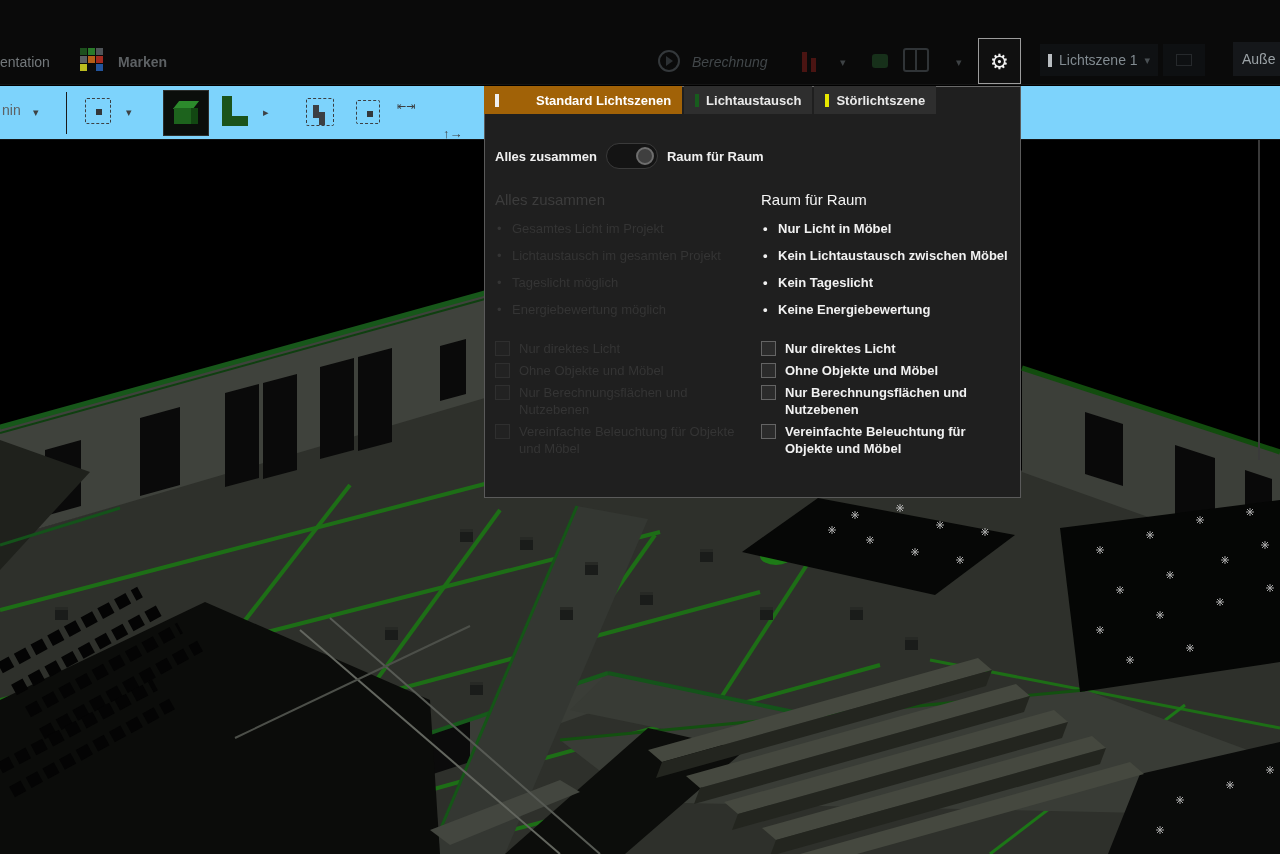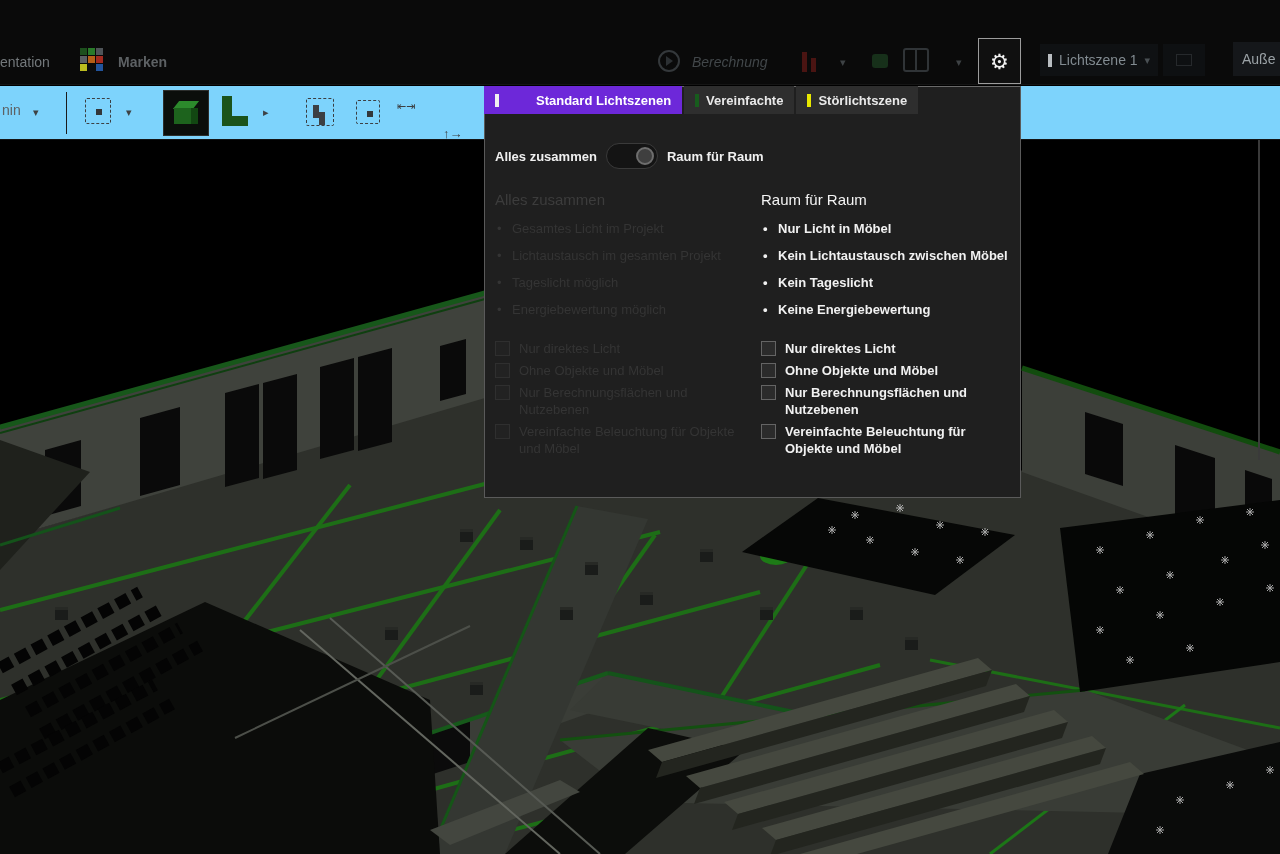--- a/index.html
+++ b/index.html
@@ -51,21 +51,21 @@
   #lichtszene-btn .lbl { font-size:14px; color:#828b91; white-space:nowrap; }
   #lichtszene-btn .cv { font-size:11px; color:#4a5054; }
   #mini-btn { position:absolute; left:1163px; top:44px; width:42px; height:32px; background:#0e1012; display:flex; align-items:center; justify-content:center; }
   #mini-btn i { width:16px; height:12px; border:1px solid #26292c; }
   #aussen-btn { position:absolute; left:1233px; top:42px; width:60px; height:34px; background:#15171a; color:#9aa1a5; font-size:14px; display:flex; align-items:center; padding-left:9px; }
 
   
   #popup { position:absolute; left:484px; top:86px; width:537px; height:412px; background:#1f1f1f; border:1px solid #5a5a5a; border-top-color:#6a6a6a; }
   #tabs { position:absolute; left:-1px; top:-1px; height:28px; display:flex; gap:2px; }
   .tab { display:flex; align-items:center; gap:7px; padding:0 11px; height:28px; background:#2e2e2e; font-size:13px; font-weight:bold; color:#e9e9e9; cursor:pointer; white-space:nowrap; }
-  .tab.active { background:#6d28d9; color:#ffffff;gap:37px; }
+  .tab.active { background:#a16207; color:#ffffff;gap:37px; }
   .tab .ind { width:4px; height:13px; display:block; }
   #toggle-row { position:absolute; left:10px; top:56px; display:flex; align-items:center; gap:9px; }
   #toggle-row .tlbl { font-size:13px; font-weight:bold; color:#f0f0f0; white-space:nowrap; }
   #switch { width:52px; height:26px; border-radius:13px; background:#141414; border:1px solid #3a3a3a; position:relative; cursor:pointer; }
   #switch .knob { position:absolute; right:3px; top:3px; width:18px; height:18px; border-radius:50%; background:#3f3f3f; border:2px solid #6e6e6e; }
 
   .col { position:absolute; top:104px; }
   #col-left  { left:10px;  width:256px; }
   #col-right { left:276px; width:252px; }
   .col-title { font-size:15px; margin-bottom:12px; }
@@ -323,21 +323,21 @@
 
   <div id="popup">
 
     <div id="tabs">
       <div class="tab active">
         <span class="ind" style="background: rgb(240, 240, 240);"></span>
         <span>Standard Lichtszenen</span>
       </div>
       <div class="tab">
         <span class="ind" style="background: rgb(23, 92, 29);"></span>
-        <span>Vereinfachte</span>
+        <span>Lichtaustausch</span>
       </div>
       <div class="tab">
         <span class="ind" style="background: rgb(232, 232, 0);"></span>
         <span>Störlichtszene</span>
       </div>
     </div>
 
     <div id="toggle-row">
       <span class="tlbl">Alles zusammen</span>
       <div id="switch">

